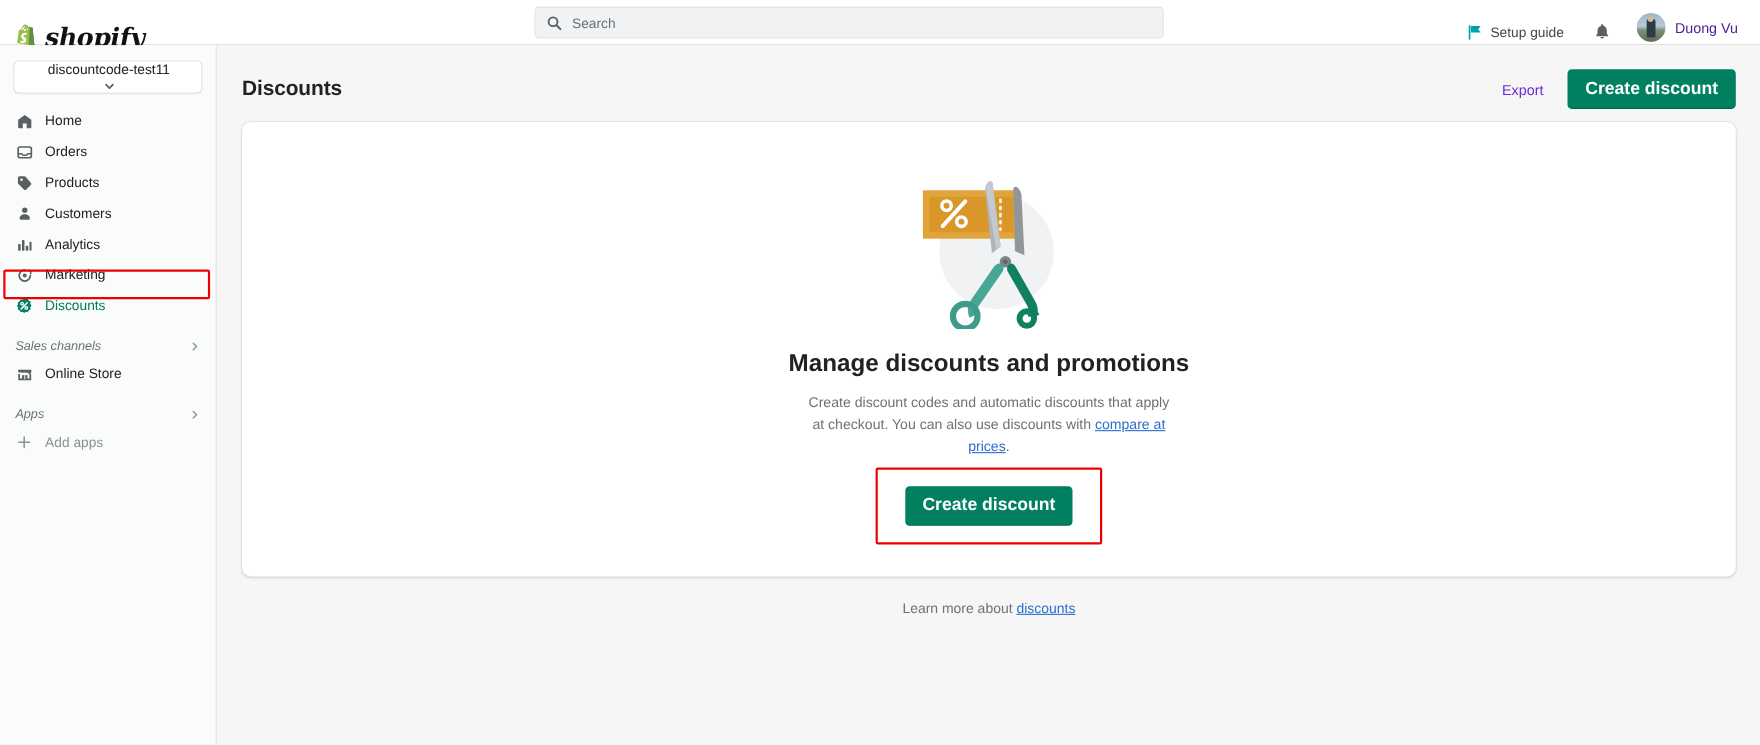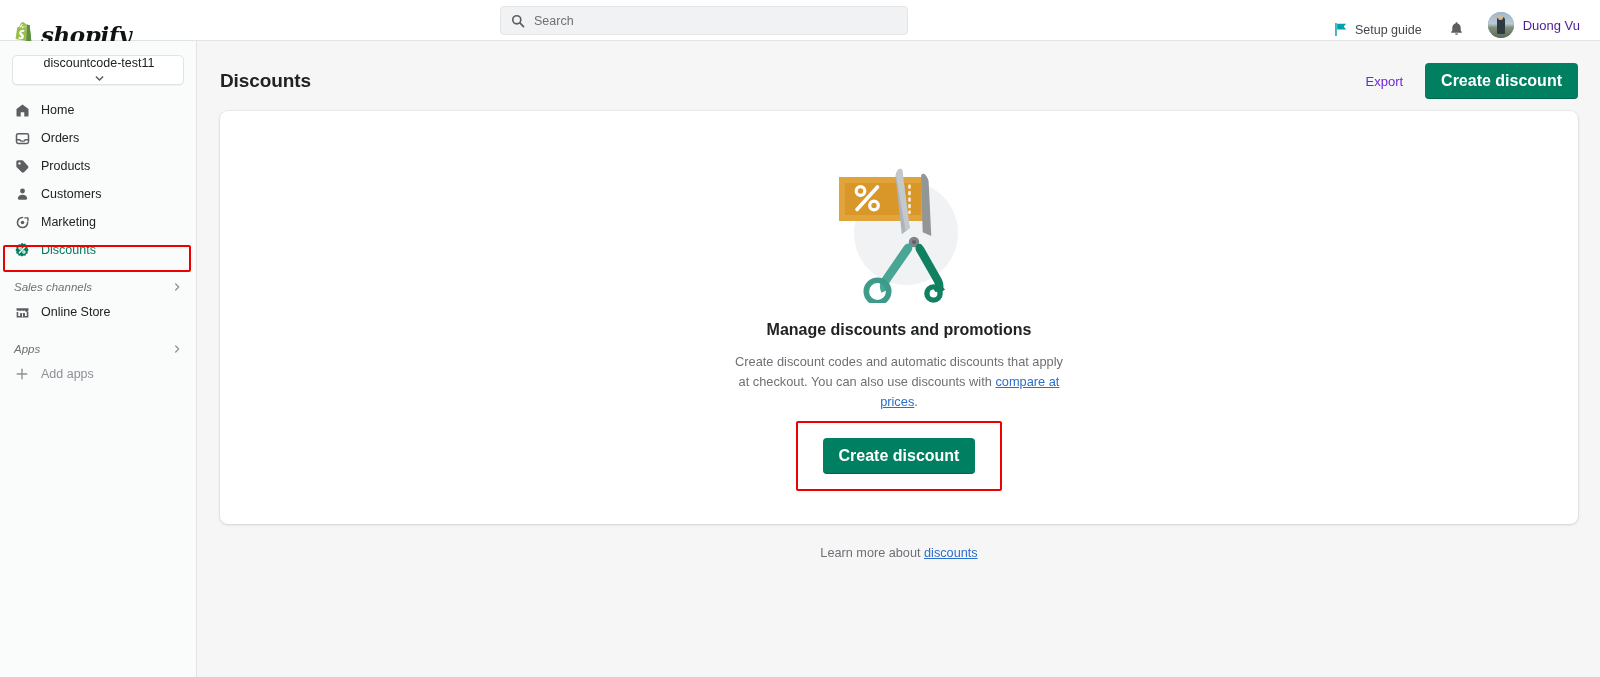--- a/index.html
+++ b/index.html
@@ -39,23 +39,22 @@
     font-weight: 700;
     font-size: 23px;
     letter-spacing: -0.4px;
     color: #111213;
   }
 
   .search-wrap {
     position: absolute;
     left: 486px;
     top: 6px;
-    width: 408px;
+    width: 572px;
     height: 29px;
-    margin-left: 14px;
   }
   .search-box {
     width: 100%;
     height: 100%;
     background: #f1f2f3;
     border: 1px solid #e3e4e6;
     border-radius: 4px;
     display: flex;
     align-items: center;
     padding-left: 10px;
@@ -253,21 +252,21 @@
     align-items: center;
     justify-content: center;
   }
   .empty {
     width: 420px;
     text-align: center;
     margin-top: -6px;
   }
   .illus { margin: 0 auto 18px auto; width: 130px; height: 148px; display:block;}
   .empty-title {
-    font-size: 16px;
+    font-size: 22px;
     font-weight: 600;
     color: #202223;
     margin-bottom: 13px;
   }
   .empty-desc {
     font-size: 12.8px;
     line-height: 1.55;
     color: #6d7175;
     margin: 0 auto;
     width: 330px;
@@ -397,20 +396,31 @@
     <div class="nav-item">
       <span class="ico">
         <svg width="15" height="15" viewBox="0 0 16 16">
           <circle cx="8" cy="4.3" r="2.6" fill="#5c5f62"></circle>
           <path d="M8 8.2c-2.8 0-5 1.8-5 3.9 0 .9.8 1.6 1.7 1.6h6.6c.9 0 1.7-.7 1.7-1.6 0-2.1-2.2-3.9-5-3.9z" fill="#5c5f62"></path>
         </svg>
       </span>
       <span class="nav-label">Customers</span>
     </div>
 
+    <div class="nav-item">
+      <span class="ico">
+        <svg width="15" height="15" viewBox="0 0 16 16">
+          <rect x="1.6" y="7.2" width="2.4" height="6.6" rx="0.7" fill="#5c5f62"></rect>
+          <rect x="5.3" y="3.3" width="2.4" height="10.5" rx="0.7" fill="#5c5f62"></rect>
+          <rect x="9" y="9" width="2.4" height="4.8" rx="0.7" fill="#5c5f62"></rect>
+          <rect x="12.6" y="5" width="2" height="8.8" rx="0.7" fill="#5c5f62"></rect>
+        </svg>
+      </span>
+      <span class="nav-label">Analytics</span>
+    </div>
 
     <div class="nav-item">
       <span class="ico">
         <svg width="15" height="15" viewBox="0 0 16 16">
           <path d="M13.4 8A5.4 5.4 0 1 1 8 2.6" fill="none" stroke="#5c5f62" stroke-width="1.7" stroke-linecap="round"></path>
           <circle cx="8" cy="8" r="1.9" fill="#5c5f62"></circle>
           <path d="M10.6 3.1h3.2v3.2" fill="none" stroke="#5c5f62" stroke-width="1.5" stroke-linecap="round" stroke-linejoin="round"></path>
         </svg>
       </span>
       <span class="nav-label">Marketing</span>

